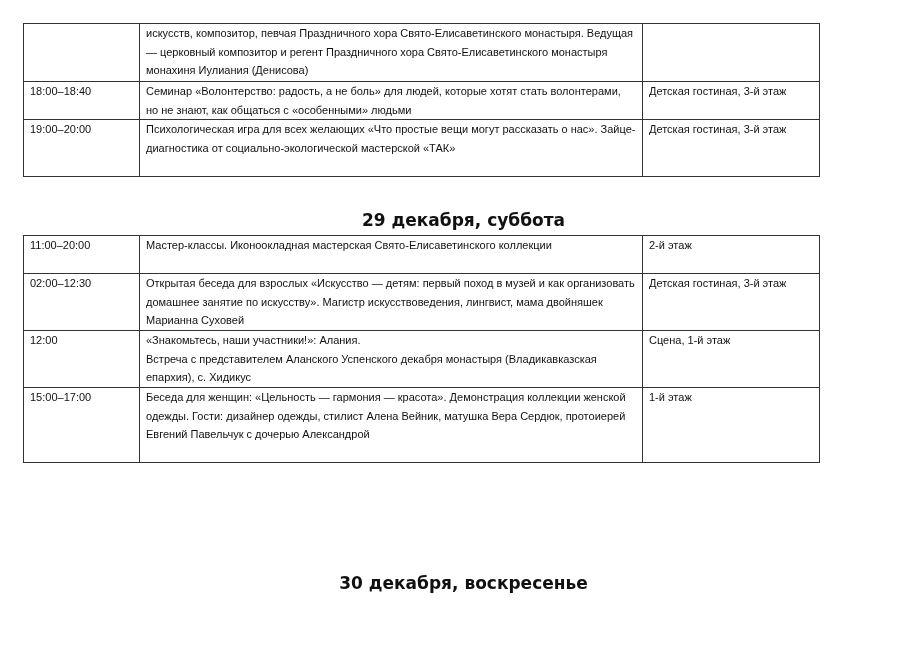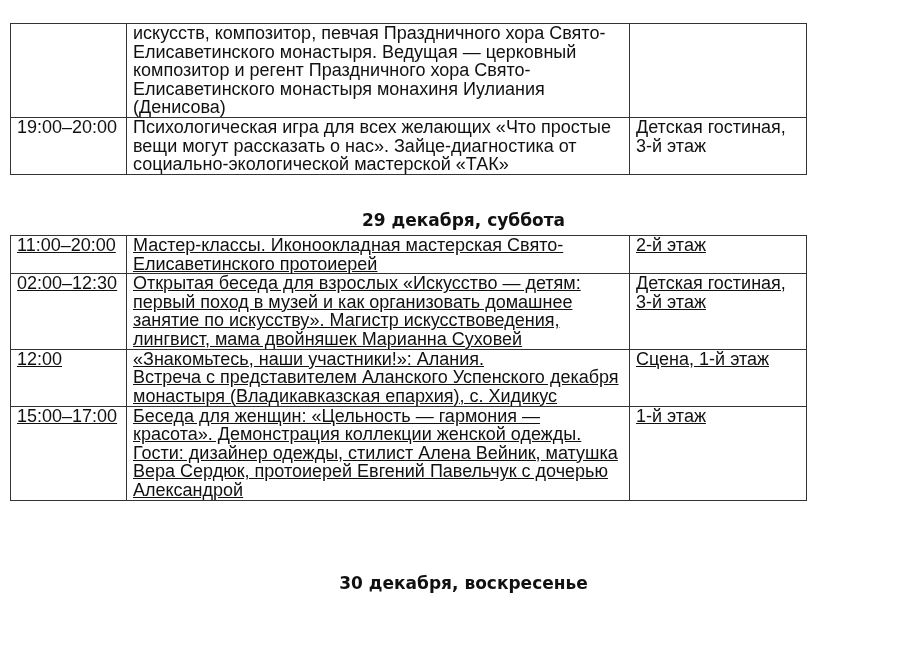--- a/index.html
+++ b/index.html
@@ -2,37 +2,37 @@
 <html><head>
 <meta charset="utf-8">
 <style>
   html, body { margin: 0; padding: 0; background: #ffffff; }
   body {
     width: 919px; height: 650px; position: relative; overflow: hidden;
     font-family: "Liberation Sans", "DejaVu Sans", sans-serif;
     color: #111;
   }
   table.sched {
-    position: absolute; left: 10px;
+    position: absolute; left: 23px;
     width: 796px;
     border-collapse: collapse;
     table-layout: fixed;
-    font-size: 18px;
+    font-size: 11px;
     line-height: 18.6px;
   }
   table.sched td {
     border: 1.3px solid #333;
     vertical-align: top;
     padding: 0 6px 0 6px;
   }
   col.c-time { width: 116px; }
   col.c-desc { width: 503px; }
   col.c-place { width: 177px; }
   #t1 { top: 23px; }
-  #t2 { top: 235px; text-decoration: underline; }
+  #t2 { top: 235px; }
   .day-heading {
     position: absolute; left: 0; width: 919px; text-align: center;
     font-weight: bold; font-size: 17px;
     font-family: "DejaVu Sans", "Liberation Sans", sans-serif;
   }
   #h1 { top: 210px; left: 4px; }
   #h2 { top: 573px; left: 4px; }
   .desc-line { display: block; }
 </style>
 </head>
@@ -43,40 +43,45 @@
       <col class="c-time">
       <col class="c-desc">
       <col class="c-place">
     </colgroup>
   <tbody>
       <tr style="height:58px">
     <td></td>
     <td>искусств, композитор, певчая Праздничного хора Свято-Елисаветинского монастыря. Ведущая — церковный композитор и регент Праздничного хора Свято-Елисаветинского монастыря монахиня Иулиания (Денисова)</td>
     <td></td>
   </tr>
+  <tr style="height:37px">
+    <td>18:00–18:40</td>
+    <td>Семинар «Волонтерство: радость, а не боль» для людей, которые хотят стать волонтерами, но не знают, как общаться с «особенными» людьми</td>
+    <td>Детская гостиная, 3-й этаж</td>
+  </tr>
   <tr style="height:57px">
     <td>19:00–20:00</td>
     <td>Психологическая игра для всех желающих «Что простые вещи могут рассказать о нас». Зайце-диагностика от социально-экологической мастерской «ТАК»</td>
     <td>Детская гостиная, 3-й этаж</td>
   </tr>
 </tbody>
   </table>
 
 <div class="day-heading" id="h1">29 декабря, суббота</div>
 
 <table class="sched" id="t2">
   <colgroup>
       <col class="c-time">
       <col class="c-desc">
       <col class="c-place">
     </colgroup>
   <tbody>
       <tr style="height:38px">
     <td>11:00–20:00</td>
-    <td>Мастер-классы. Иконоокладная мастерская Свято-Елисаветинского протоиерей</td>
+    <td>Мастер-классы. Иконоокладная мастерская Свято-Елисаветинского коллекции</td>
     <td>2-й этаж</td>
   </tr>
   <tr style="height:57px">
     <td>02:00–12:30</td>
     <td>Открытая беседа для взрослых «Искусство — детям: первый поход в музей и как организовать домашнее занятие по искусству». Магистр искусствоведения, лингвист, мама двойняшек Марианна Суховей</td>
     <td>Детская гостиная, 3-й этаж</td>
   </tr>
   <tr style="height:57px">
     <td>12:00</td>
     <td>

